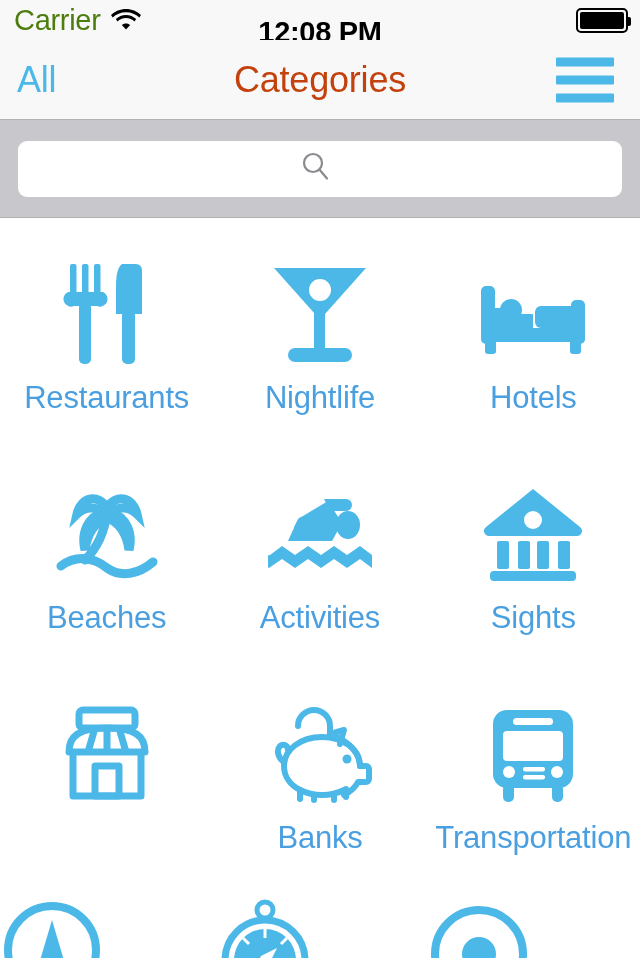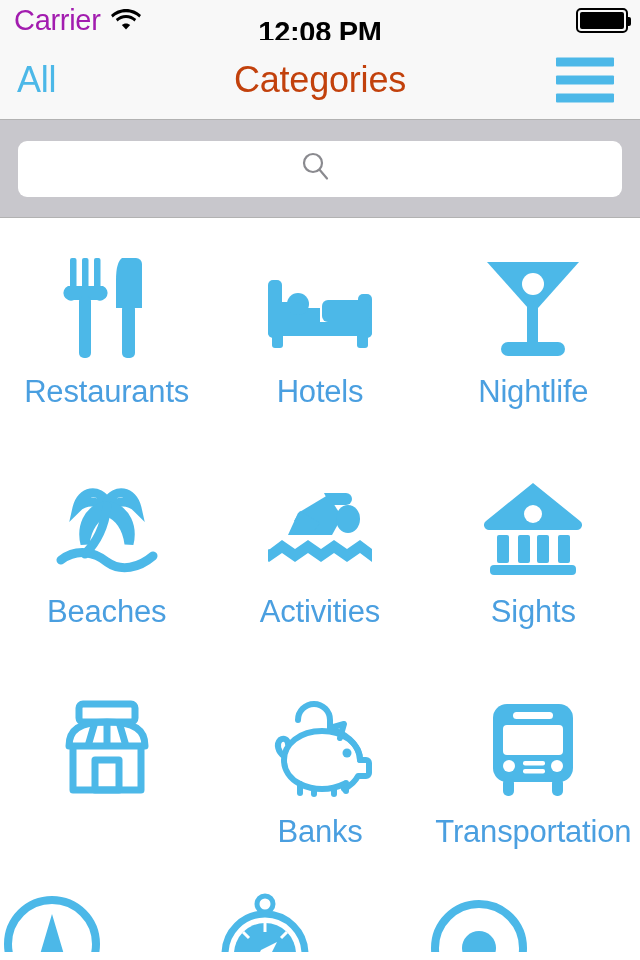--- a/index.html
+++ b/index.html
@@ -32,21 +32,21 @@
     padding: 0 14px;
     box-sizing: border-box;
   }
   .status-left {
     display: flex;
     align-items: center;
     gap: 10px;
   }
   .status-carrier {
     font-size: 29px;
-    color: #a21caf;
+    color: #4d7c0f;
     letter-spacing: -0.3px;
     line-height: 1;
   }
   .wifi-icon {
     display: block;
     margin-top: 2px;
   }
   .status-time {
     position: absolute;
     left: 0;
@@ -162,21 +162,21 @@
     align-items: center;
     gap: 8px;
   }
   .search-placeholder {
     font-size: 27px;
     color: #8e8e93;
   }
 
   
   .grid {
-    padding-top: 14px;
+    padding-top: 20px;
   }
   .grid-row {
     display: flex;
   }
   .cell {
     flex: 1;
     height: 220px;
     display: flex;
     flex-direction: column;
     align-items: center;
@@ -273,50 +273,50 @@
               <path d="M62 2 h14 a6 6 0 0 1 6 6 v44 h-26 v-28 c0 -12 2 -19 6 -22 z"></path>
               <rect x="62" y="48" width="13" height="54" rx="5"></rect>
             </g>
           </svg>
         </div>
         <div class="cell-label">Restaurants</div>
       </div>
 
       <div class="cell">
         <div class="icon-box">
+          <svg width="100" height="104" viewBox="0 0 100 104">
+            <g fill="#4cb8e8">
+              <path d="M4 6 h92 l-41 46 h-10 z"></path>
+              <rect x="44" y="46" width="11" height="44"></rect>
+              <rect x="18" y="86" width="64" height="14" rx="7"></rect>
+              <path d="M52 50 L63 16" stroke="#4cb8e8" stroke-width="5" fill="none" stroke-linecap="round"></path>
+              <circle cx="50" cy="28" r="11" fill="#ffffff"></circle>
+            </g>
+          </svg>
+        </div>
+        <div class="cell-label">Nightlife</div>
+      </div>
+
+      <div class="cell">
+        <div class="icon-box">
           <svg width="108" height="80" viewBox="0 0 108 80">
             <g fill="#4cb8e8">
               <rect x="2" y="12" width="14" height="58" rx="5"></rect>
               <rect x="92" y="26" width="14" height="44" rx="5"></rect>
               <rect x="2" y="54" width="104" height="14" rx="4"></rect>
               <rect x="6" y="62" width="11" height="18" rx="3"></rect>
               <rect x="91" y="62" width="11" height="18" rx="3"></rect>
               <path d="M16 40 h38 v14 h-38 z"></path>
               <circle cx="32" cy="36" r="11"></circle>
               <path d="M42 44 a12 12 0 0 0 -12 -10 h-14 v10 z"></path>
               <rect x="56" y="32" width="48" height="22" rx="6"></rect>
             </g>
           </svg>
         </div>
         <div class="cell-label">Hotels</div>
-      </div>
-
-      <div class="cell">
-        <div class="icon-box">
-          <svg width="100" height="104" viewBox="0 0 100 104">
-            <g fill="#4cb8e8">
-              <path d="M4 6 h92 l-41 46 h-10 z"></path>
-              <rect x="44" y="46" width="11" height="44"></rect>
-              <rect x="18" y="86" width="64" height="14" rx="7"></rect>
-              <path d="M52 50 L63 16" stroke="#4cb8e8" stroke-width="5" fill="none" stroke-linecap="round"></path>
-              <circle cx="50" cy="28" r="11" fill="#ffffff"></circle>
-            </g>
-          </svg>
-        </div>
-        <div class="cell-label">Nightlife</div>
       </div>
 
     </div>
 
     <div class="grid-row">
 
       <div class="cell">
         <div class="icon-box">
           <svg width="104" height="100" viewBox="0 0 104 100">
             <g fill="none" stroke="#4cb8e8" stroke-width="9" stroke-linecap="round">

